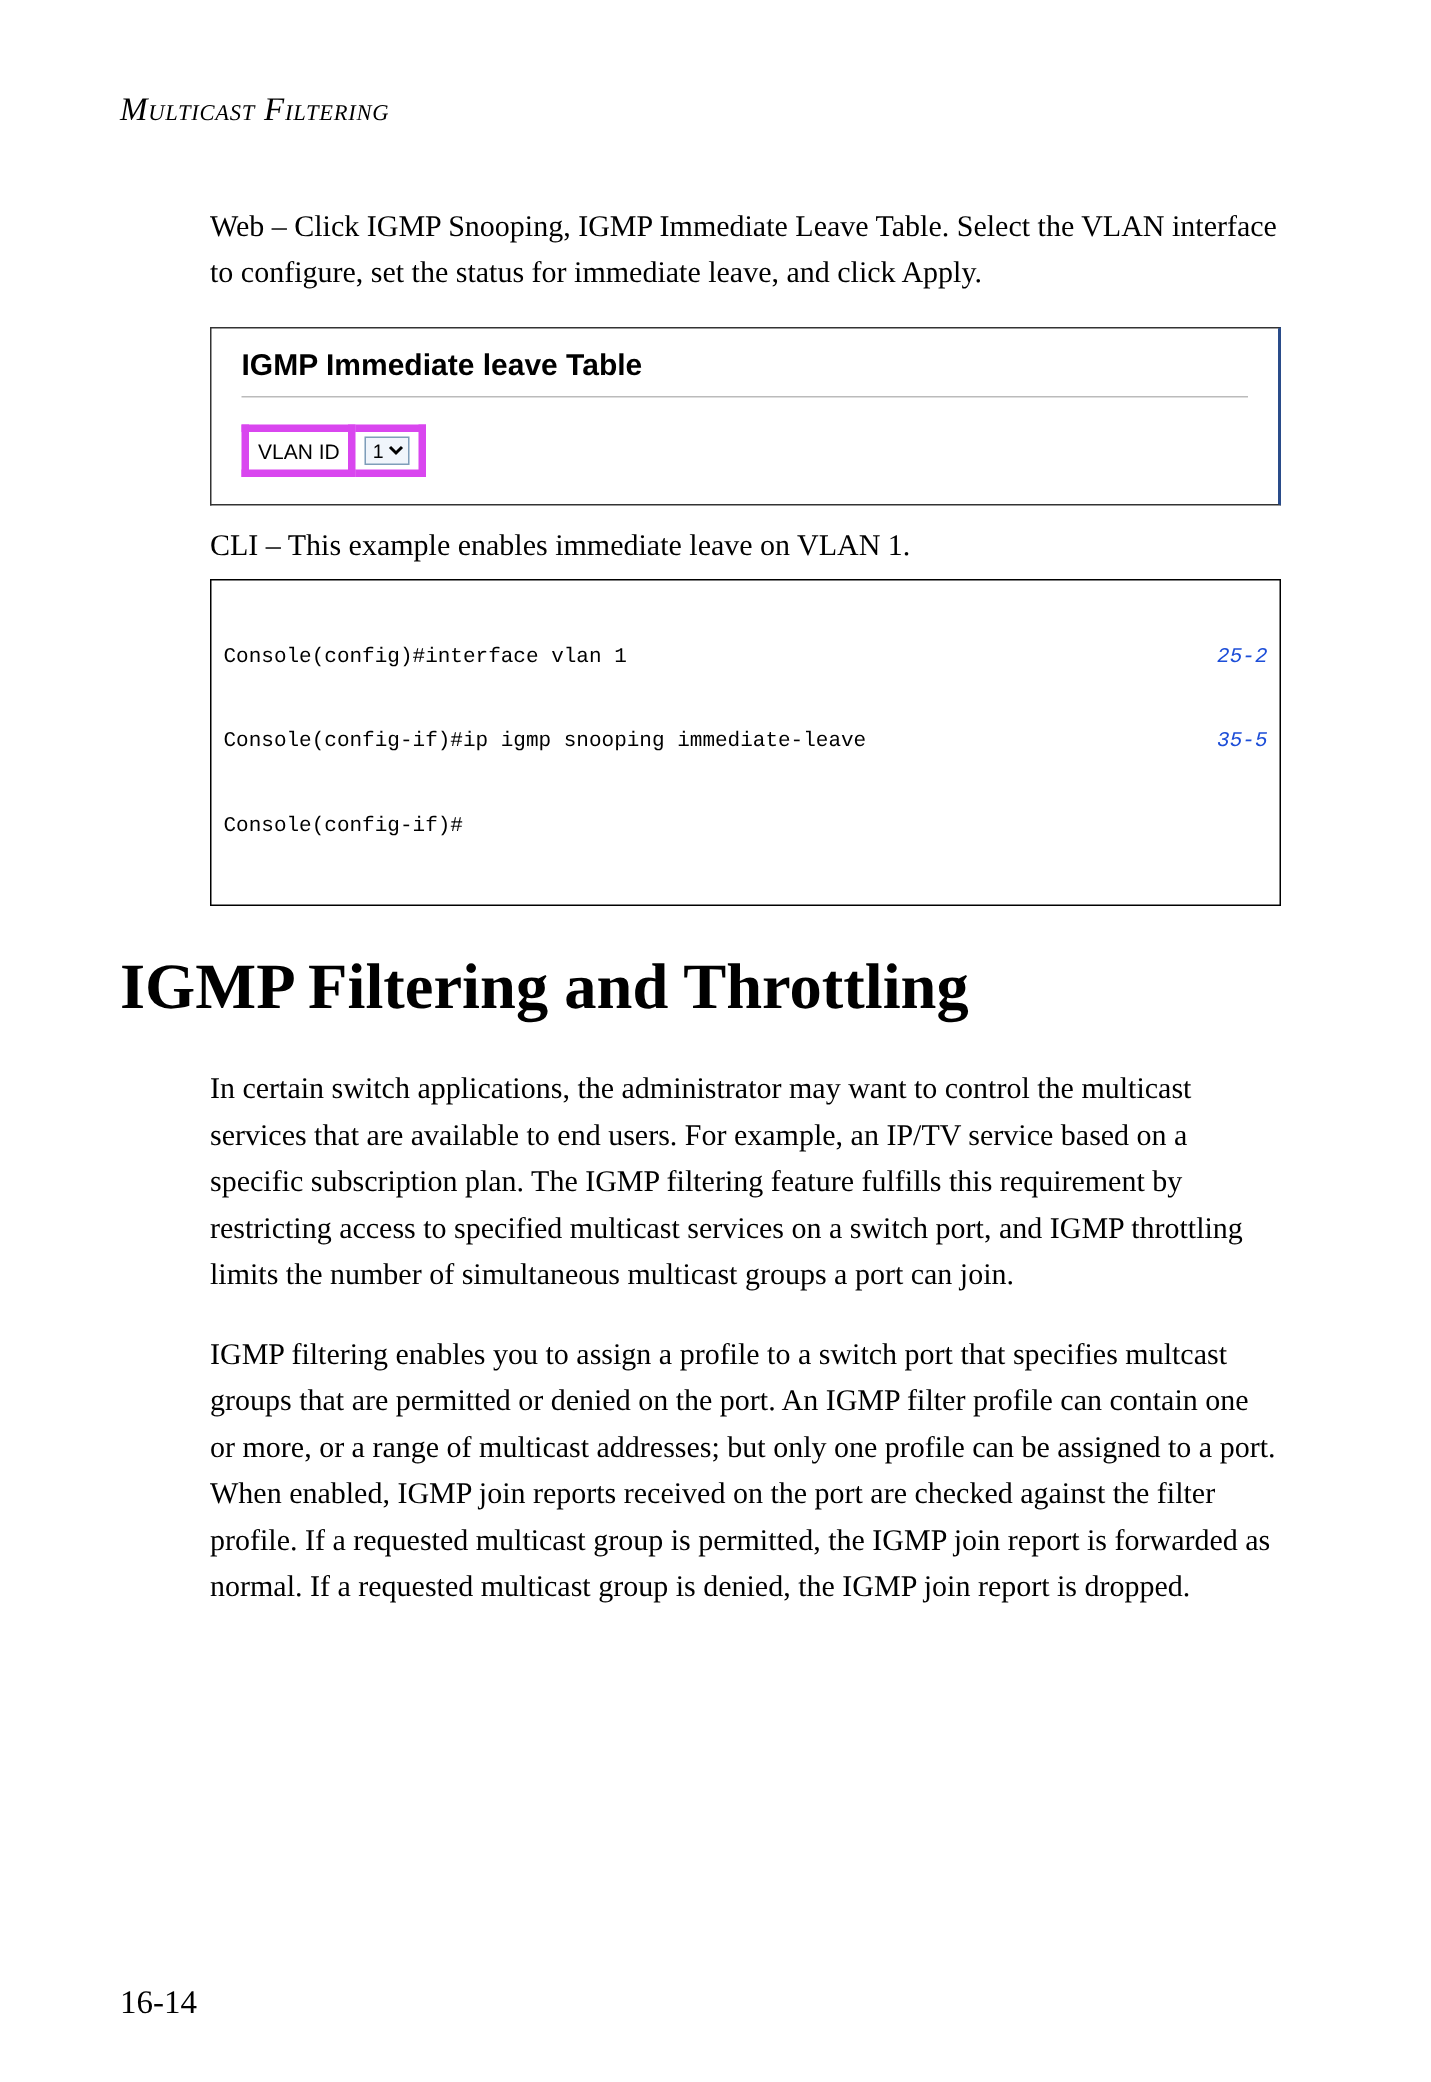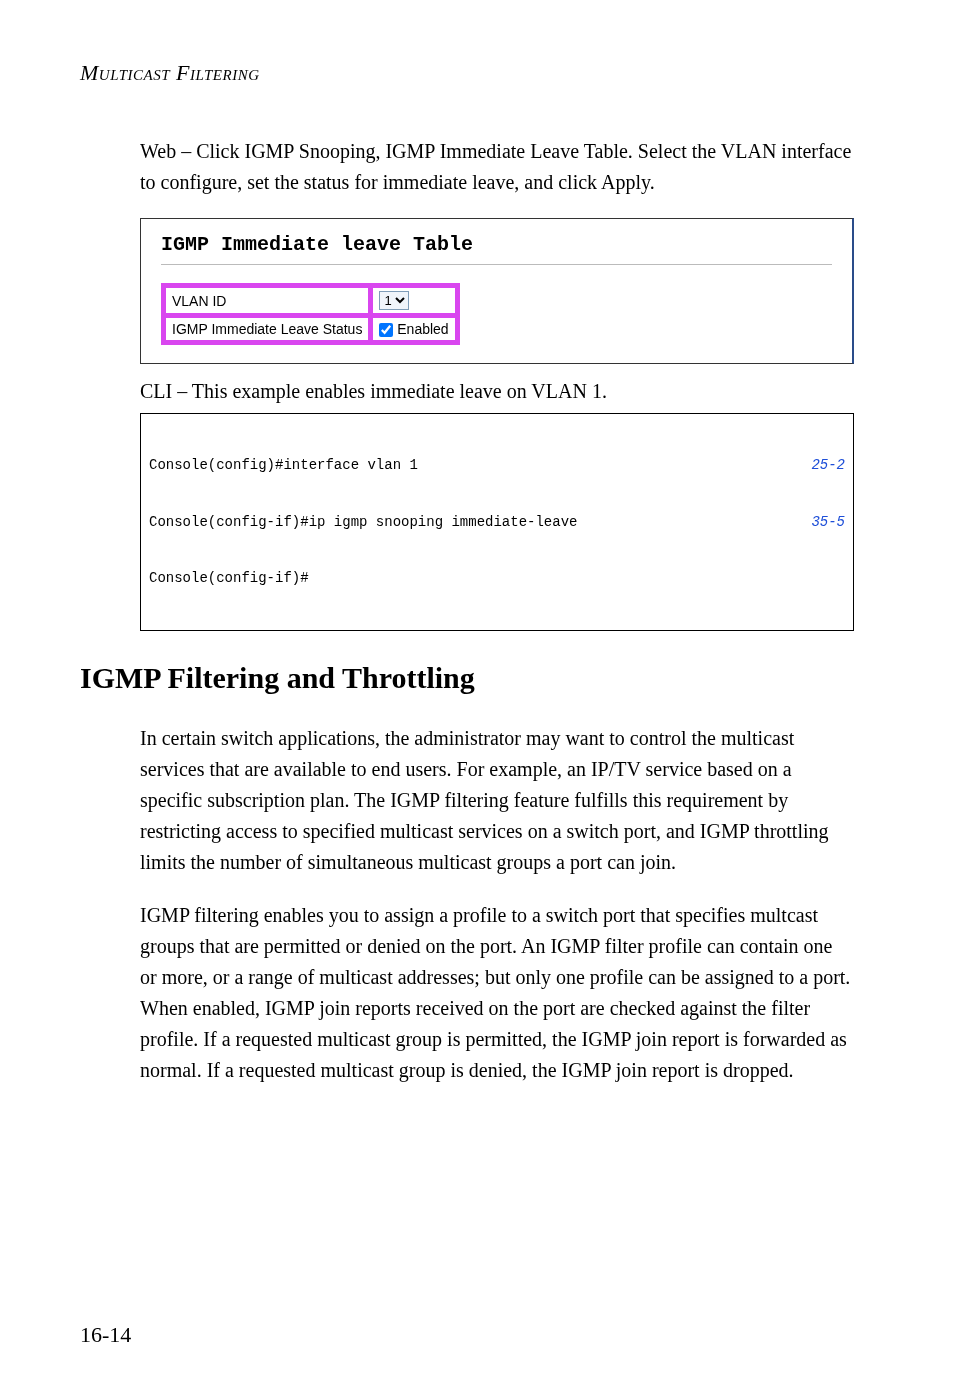--- a/index.html
+++ b/index.html
@@ -44,21 +44,21 @@
     
     .ui-box {
       border: 1px solid #333;
       border-right: 2px solid #2a4c8a;
       margin: 15px 0 12px 0;
       padding: 14px 20px 18px 20px;
       background: #ffffff;
     }
     
     .ui-title {
-      font-family: Liberation Mono, monospace;
+      font-family: Liberation Sans, sans-serif;
       font-weight: bold;
       font-size: 20px;
       margin-bottom: 8px;
     }
     
     .ui-hr {
       border: none;
       border-top: 1px solid #bbb;
       margin-bottom: 18px;
     }
@@ -116,21 +116,21 @@
       display: flex;
       justify-content: space-between;
     }
     
     .code-ref {
       font-style: italic;
       color: #1d4ed8;
     }
     
     .section-title {
-      font-size: 30px;
+      font-size: 43px;
       font-weight: bold;
       font-family: Georgia, serif;
       margin: 25px 0 28px -60px;
     }
     
     .section-para {
       font-size: 20px;
       line-height: 1.55;
       margin-bottom: 22px;
     }
@@ -159,27 +159,20 @@
     <table class="ui-table">
       <tbody>
           <tr>
         <td>VLAN ID</td>
         <td>
           <select class="ui-select">
             <option>1</option>
           </select>
         </td>
       </tr>
-      <tr>
-        <td>IGMP Immediate Leave Status</td>
-        <td>
-          <input type="checkbox" class="ui-checkbox" checked="" style="">
-          <span>Enabled</span>
-        </td>
-      </tr>
     </tbody>
       </table>
   </div>
 
 
   <p class="para-body">CLI – This example enables immediate leave on VLAN 1.</p>
 
   <div class="code-block">
     <div class="code-line">
       <span>Console(config)#interface vlan 1</span>

